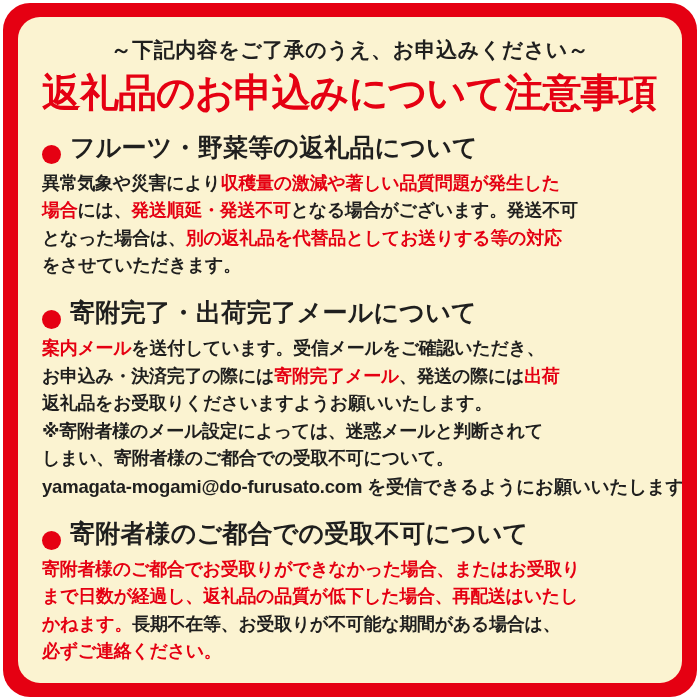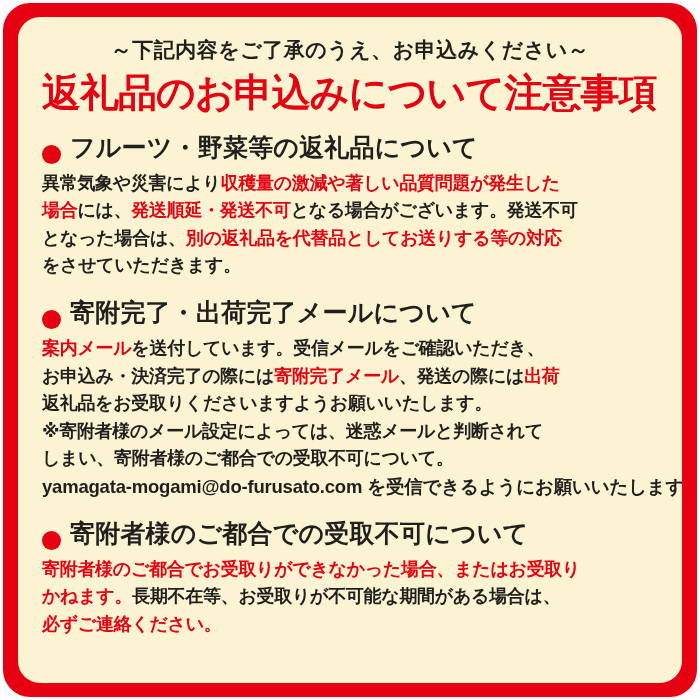--- a/index.html
+++ b/index.html
@@ -114,18 +114,19 @@
           <div class="line"><span class="seg-black">※寄附者様のメール設定によっては、迷惑メールと判断されて</span></div>
           <div class="line"><span class="seg-black">しまい、寄附者様のご都合での受取不可について。</span></div>
           <div class="line small"><span class="seg-black">yamagata-mogami@do-furusato.com を受信できるようにお願いいたします。</span></div>
         </div>
         <div class="section">
           <div class="heading-row">
             <span class="bullet"></span>
             <span class="heading-text">寄附者様のご都合での受取不可について</span>
           </div>
           <div class="line"><span class="seg-red">寄附者様のご都合でお受取りができなかった場合、またはお受取り</span></div>
+          <div class="line"><span class="seg-red">まで日数が経過し、返礼品の品質が低下した場合、再配送はいたし</span></div>
           <div class="line"><span class="seg-red">かねます。</span><span class="seg-black">長期不在等、お受取りが不可能な期間がある場合は、</span></div>
           <div class="line"><span class="seg-red">必ずご連絡ください。</span></div>
         </div>
       </div>
   </div>
 </div>
 
 </body></html>

